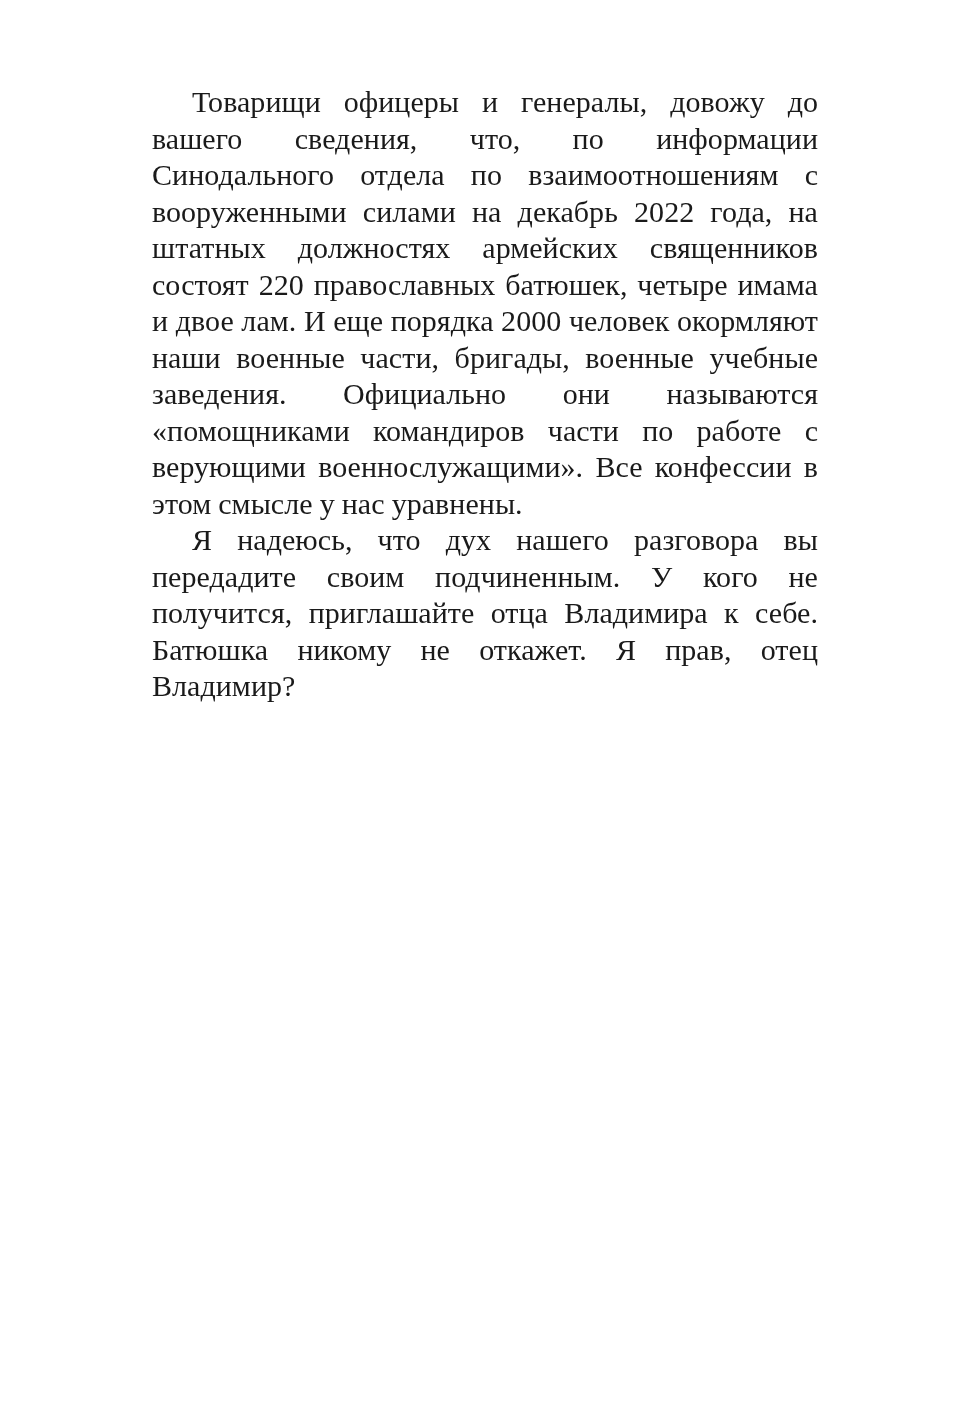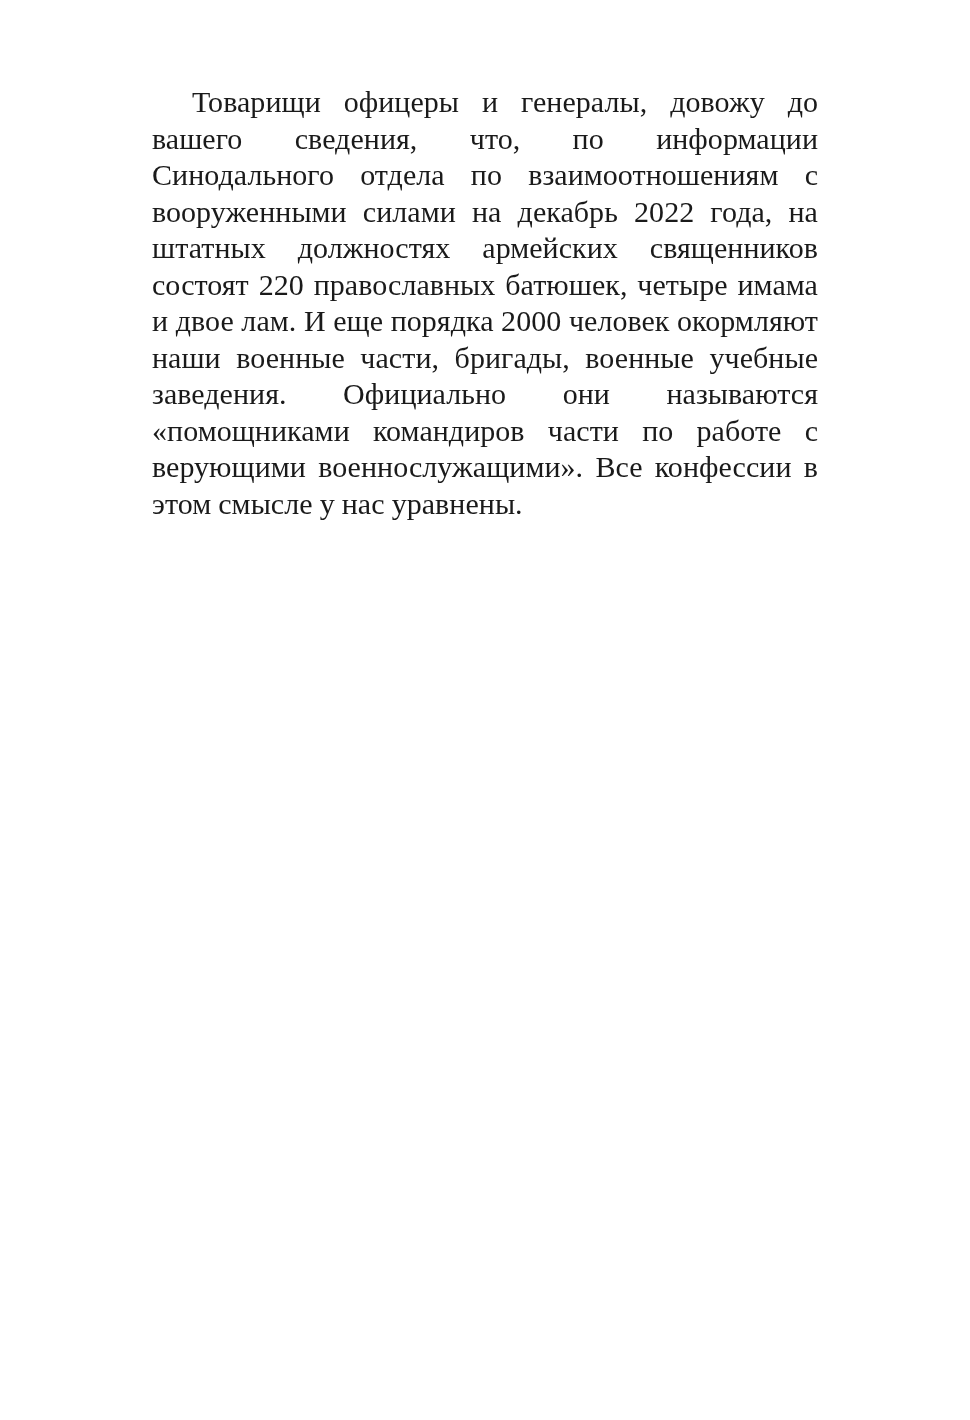--- a/index.html
+++ b/index.html
@@ -50,16 +50,17 @@
   }
 </style>
 </head>
 <body style="background-color: rgb(255, 255, 255); color: rgb(26, 26, 26);">
 
 <div class="page">
   <div class="text-block">
 
     <p class="para">Товарищи офицеры и генералы, довожу до вашего све­дения, что, по информации Синодального отдела по вза­имоотношениям с вооруженными силами на декабрь 2022 года, на штатных должностях армейских священ­ников состоят 220 православных батюшек, четыре имама и двое лам. И еще порядка 2000 человек окормляют наши военные части, бригады, военные учебные заведения. Официально они называются «помощниками команди­ров части по работе с верующими военнослужащими». Все конфессии в этом смысле у нас уравнены.</p>
 
+    <p class="para">Я надеюсь, что дух нашего разговора вы передадите своим подчиненным. У кого не получится, приглашай­те отца Владимира к себе. Батюшка никому не откажет. Я прав, отец Владимир?</p>
 
 
   </div>
 </div>
 
 </body></html>

